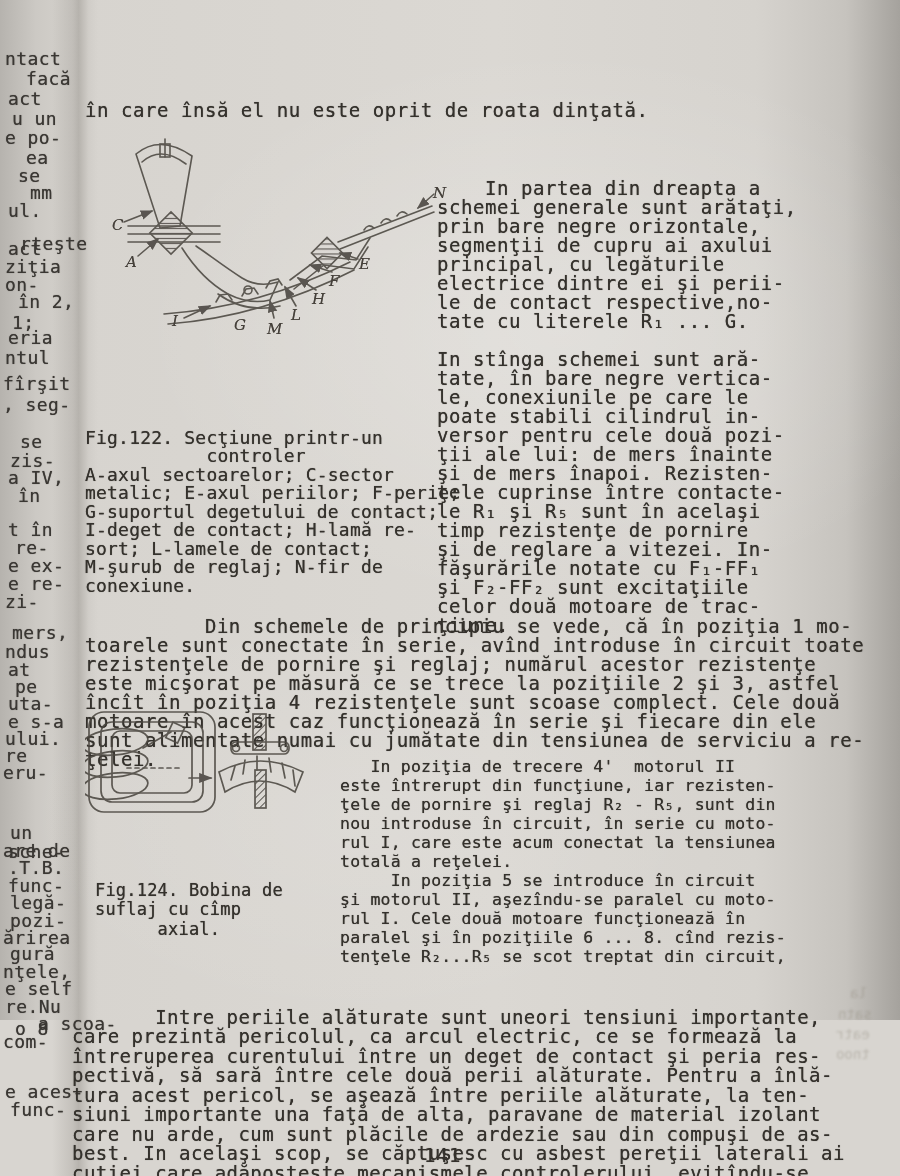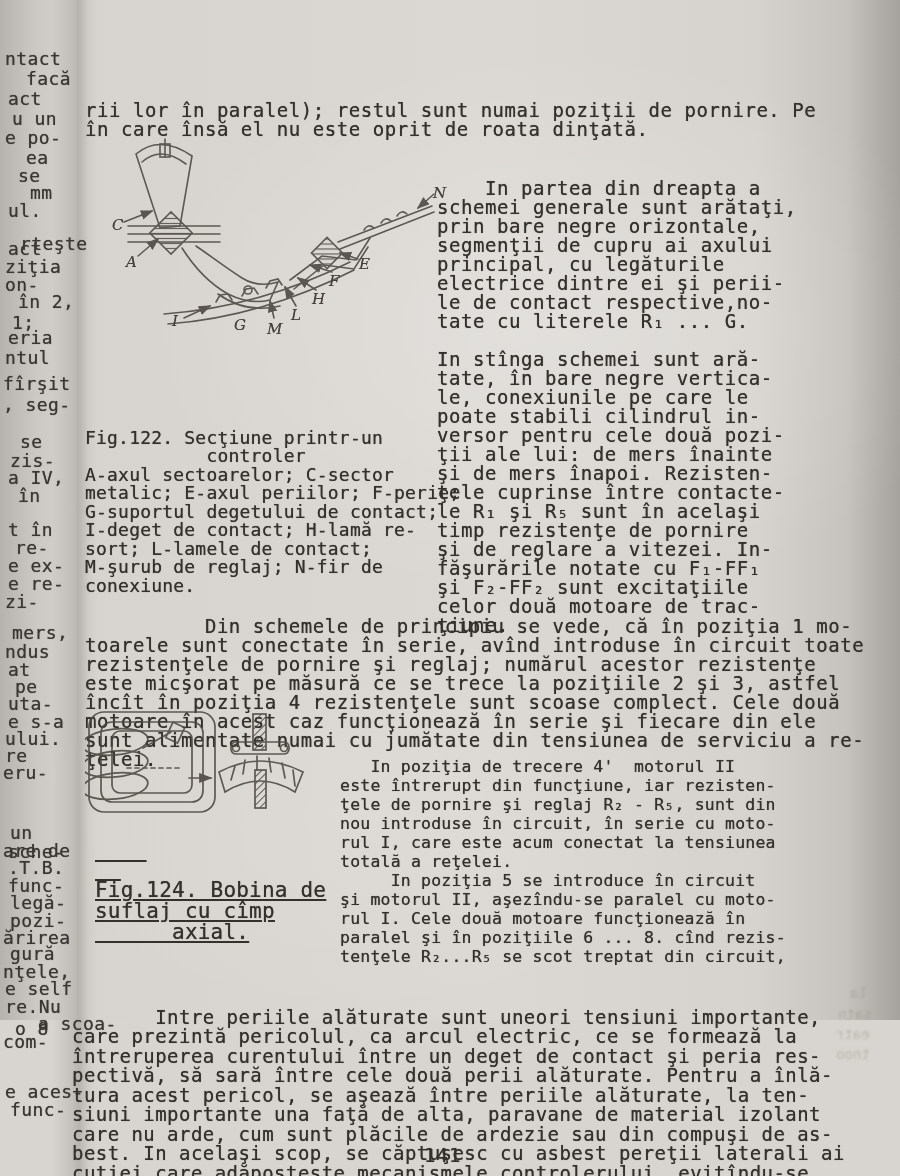--- a/index.html
+++ b/index.html
@@ -18,21 +18,21 @@
   .ink{color:#34312c;text-shadow:0 0 0.7px rgba(52,49,44,0.85);}
   .block{position:absolute;white-space:pre;}
   .tline{white-space:pre;min-height:1em;}
   .top-block{left:85px;top:42px;font-size:19px;letter-spacing:0.55px;line-height:19.5px;}
   .col-right-1{left:437px;top:123px;font-size:19px;letter-spacing:0.55px;line-height:18.8px;}
   .para-series{left:85px;top:560px;font-size:19px;letter-spacing:0.55px;line-height:19px;}
   .col-right-2{left:298px;top:700px;font-size:16.5px;letter-spacing:0.2px;line-height:19px;margin-left:42px;}
   .para-bridge{left:78px;top:910px;font-size:19px;letter-spacing:0.55px;line-height:19.5px;}
   .para-asbest{left:72px;top:949px;font-size:19px;letter-spacing:0.45px;line-height:19.5px;}
   .fig122-caption{left:85px;top:373px;font-size:18px;letter-spacing:0.2px;line-height:18.5px;}
-  .fig124-caption{left:95px;top:822px;font-size:21px;letter-spacing:0.2px;line-height:19.5px;text-decoration:underline;}
+  .fig124-caption{left:95px;top:822px;font-size:17px;letter-spacing:0.2px;line-height:19.5px;}
   .margin-frags .frag{position:absolute;font-size:18px;letter-spacing:0.4px;white-space:pre;
     color:#3a3733;text-shadow:0 0 0.8px rgba(58,55,51,0.8);}
   .page-number{position:absolute;left:424px;top:1144px;font-size:19px;letter-spacing:1px;}
   .figbox{position:absolute;}
   .fig-labels{position:absolute;inset:0;}
   .fig-labels .lbl{position:absolute;font-family:"DejaVu Serif","Liberation Serif",serif;
     font-style:italic;font-size:15px;color:#45403a;text-shadow:0 0 0.6px rgba(69,64,58,0.7);}
   svg.drawing{position:absolute;left:0;top:0;}
   .bleed{position:absolute;font-size:14px;color:#8d8press79;color:#8d8779;opacity:0.4;
     filter:blur(1.1px);transform:scaleX(-1);white-space:pre;}
@@ -97,21 +97,21 @@
       <div class="frag ink" style="left: 5px; top: 996px;">re.Nu</div>
       <div class="frag ink" style="left: 2px; top: 1013px; margin-left: 36px;">a scoa-</div>
       <div class="frag ink" style="left: 3px; top: 1031px;">com-</div>
       <div class="frag ink" style="left: 15px; top: 1018px;">o 8</div>
       <div class="frag ink" style="left: 5px; top: 1081px;">e aces-</div>
       <div class="frag ink" style="left: 10px; top: 1099px;">func-</div>
     </div>
 
   <div class="block top-block ink">
     
-  <div class="tline">rii lor în paralel); restul sunt numai poziţii de pornire. Pe</div><div class="tline">în care însă el nu este oprit de roata dinţată.</div></div>
+  <div class="tline">în care însă el nu este oprit de roata dinţată.</div></div>
 
   <div class="figbox" style="left:98px;top:122px;width:370px;height:240px;">
     <svg class="drawing" width="370" height="240" viewBox="0 0 370 240">
       <defs>
         <pattern id="h1" width="5" height="5" patternUnits="userSpaceOnUse" patternTransform="rotate(45)">
           <line x1="0" y1="0" x2="0" y2="5" stroke="#48443f" stroke-width="2.2"></line>
         </pattern>
         <marker id="ah" markerWidth="9" markerHeight="8" refX="7" refY="3" orient="auto">
           <path d="M0,0 L8,3 L0,6 Z" fill="#48443f"></path>
         </marker>

